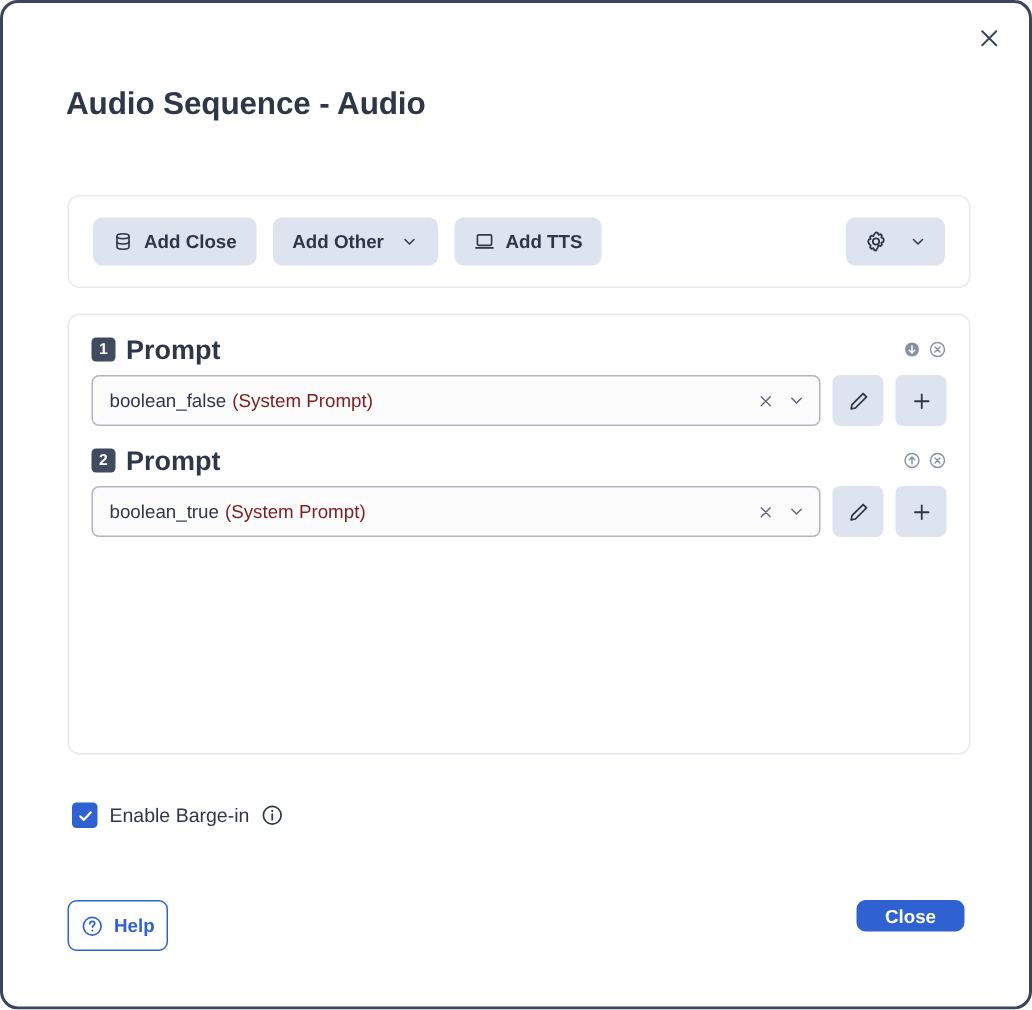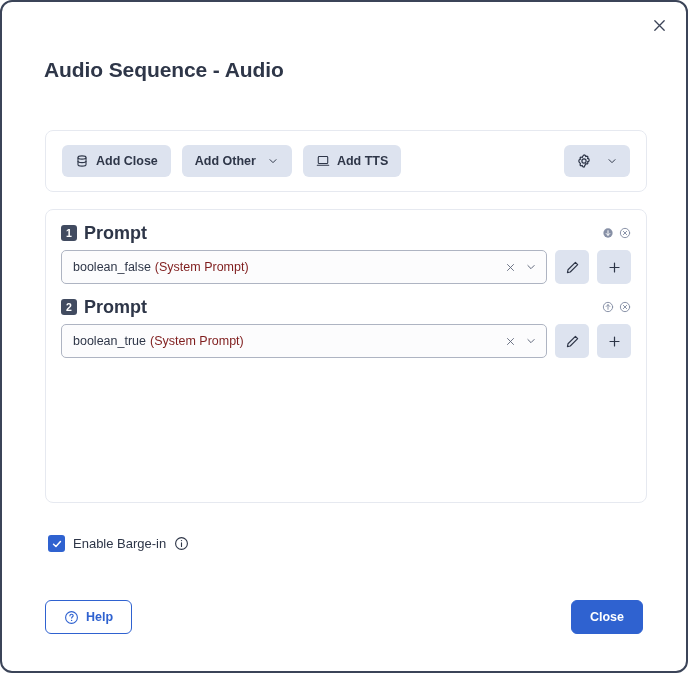--- a/index.html
+++ b/index.html
@@ -218,34 +218,34 @@
     left: 43px;
     top: 598px;
     height: 34px;
     box-sizing: border-box;
     background: #ffffff;
     border: 1px solid #2f62d0;
     border-radius: 6px;
     display: flex;
     align-items: center;
     gap: 7px;
-    padding: 0 18px;
+    padding: 0 8px;
     font-family: "Liberation Sans", sans-serif;
     font-size: 12.5px;
     font-weight: bold;
     color: #2f62d0;
     cursor: pointer;
   }
   .help-btn svg { display: block; }
 
   .close-btn {
     position: absolute;
     right: 43px;
     top: 598px;
-    height: 34px;
+    height: 21px;
     box-sizing: border-box;
     background: #2f62d0;
     border: 1px solid #2f62d0;
     border-radius: 6px;
     display: flex;
     align-items: center;
     justify-content: center;
     padding: 0 18px;
     font-family: "Liberation Sans", sans-serif;
     font-size: 12.5px;

